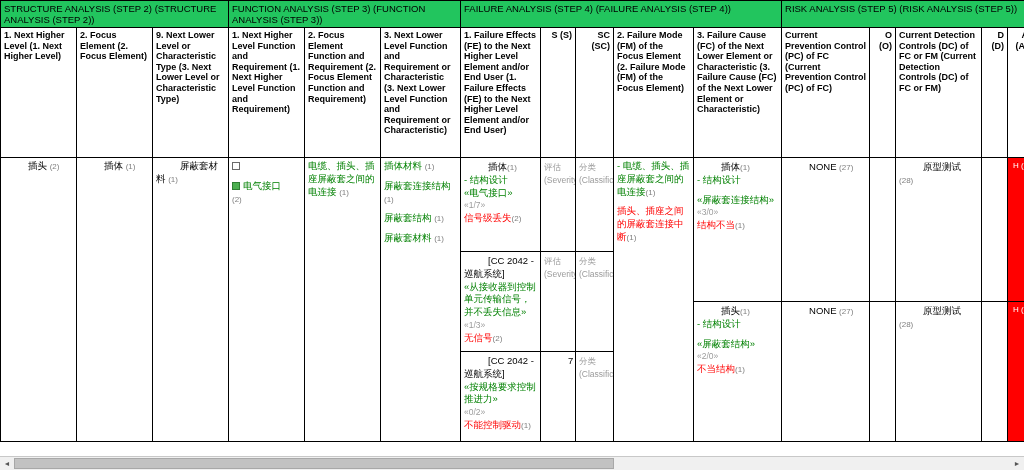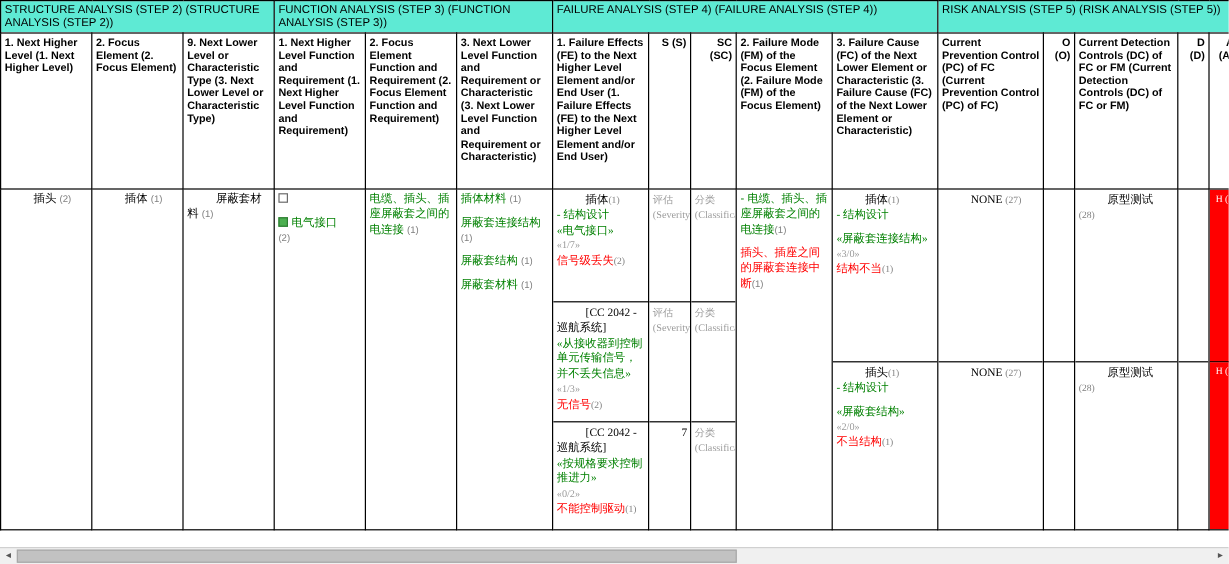--- a/index.html
+++ b/index.html
@@ -27,21 +27,21 @@
     vertical-align: top;
     padding: 2px 3px;
     overflow: hidden;
   }
   
   .group-head {
     font-size: 9.5px;
     font-weight: normal;
     text-align: left;
     height: 26px;
-    background: #5eead4;
+    background: #22c55e;
     vertical-align: top;
     padding: 3px 4px;
     margin-top: 40px;
   }
   .col-head {
     font-size: 9px;
     font-weight: bold;
     text-align: left;
     vertical-align: top;
     height: 130px;
@@ -107,21 +107,21 @@
   }
   .hscroll .track {
     flex: 1; height: 13px; position: relative; background: #f0f0f0;
   }
   .hscroll .thumb {
     position: absolute; left: 0; top: 1px;
     width: 600px; height: 11px;
     background: #c2c2c2;
     border: 1px solid #a8a8a8;
   }
-  .stack > div { padding: 3px 3px 4px 3px; font-family: Liberation Serif, serif; }
+  .stack > div { padding: 3px 3px 4px 3px; }
   .divline { border-bottom: 1px solid #000; }
 </style>
 </head>
 <body>
 
 <div id="root">
 <table class="fmea">
   <colgroup>
     <col style="width:76px">
         <col style="width:76px">

